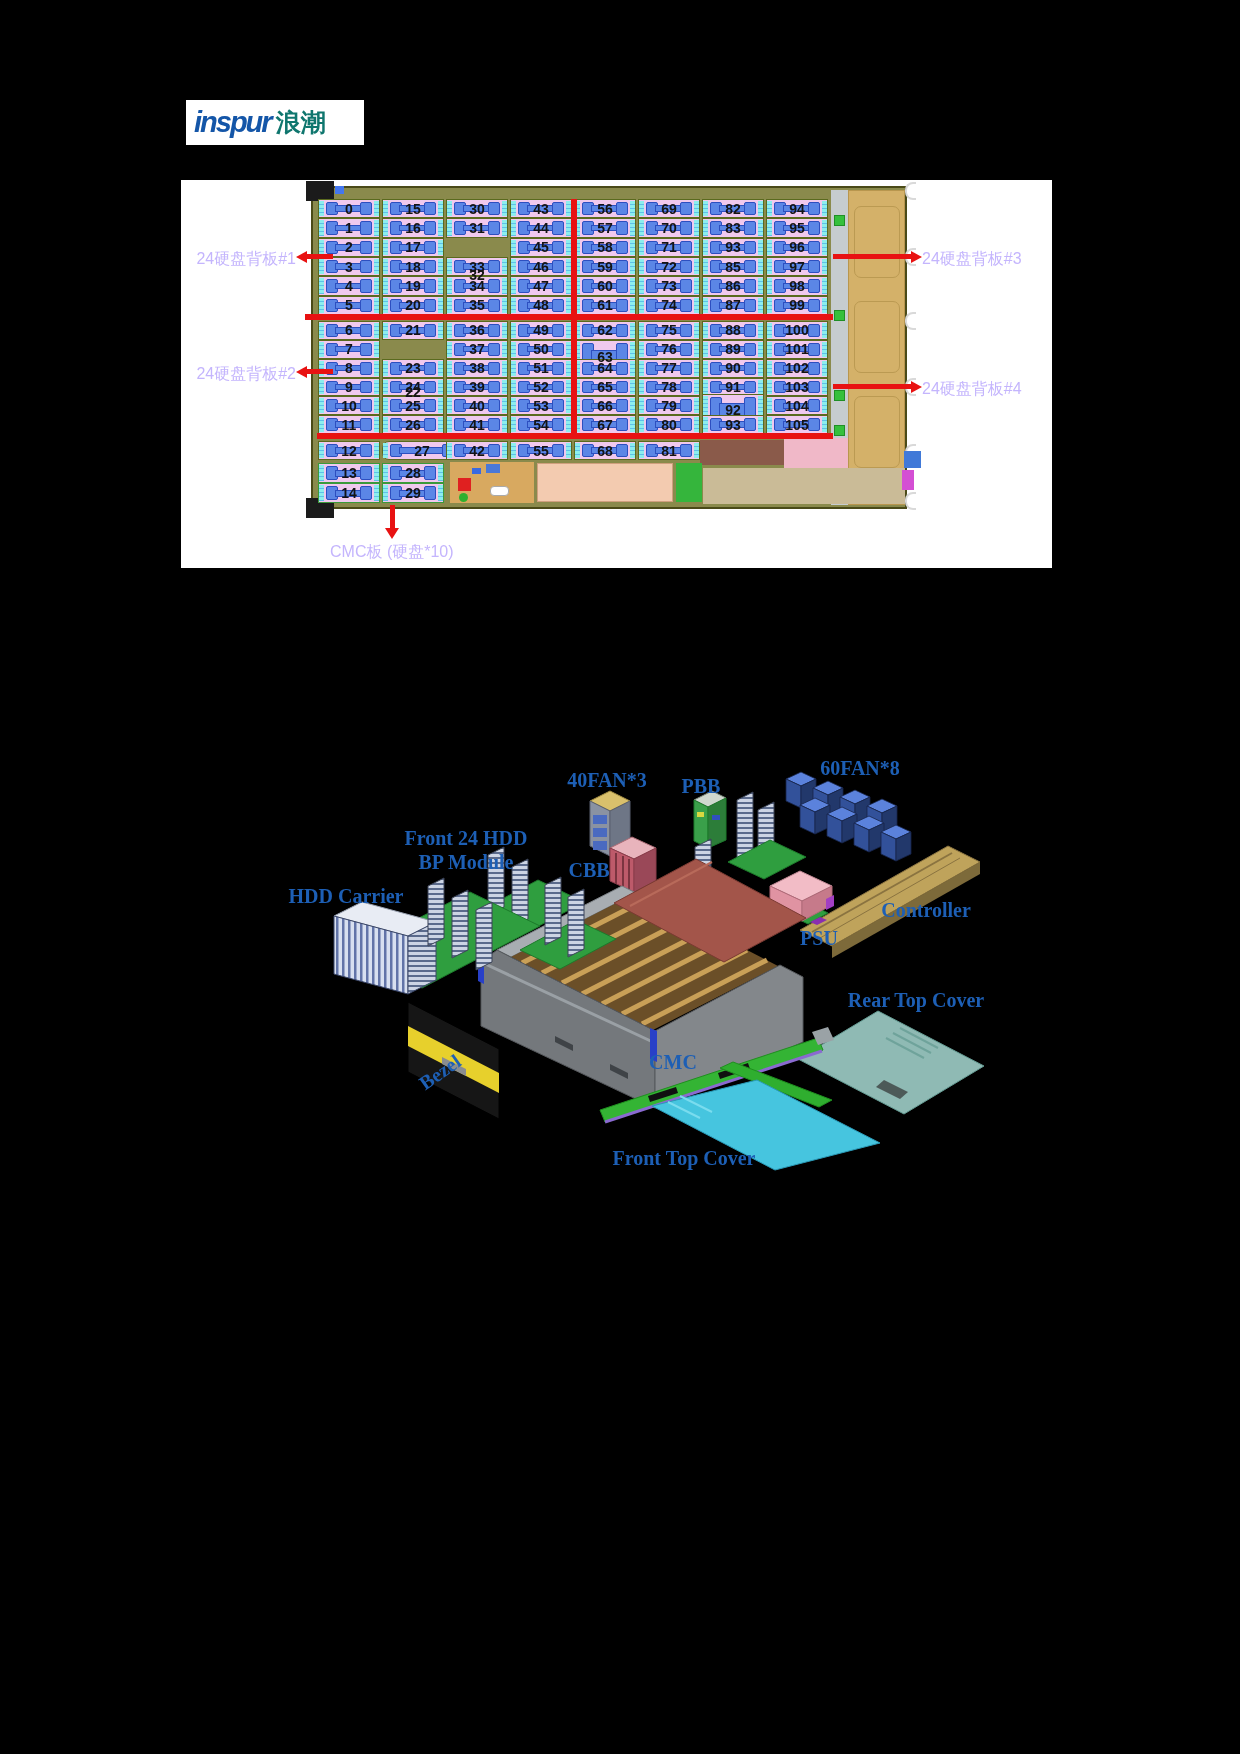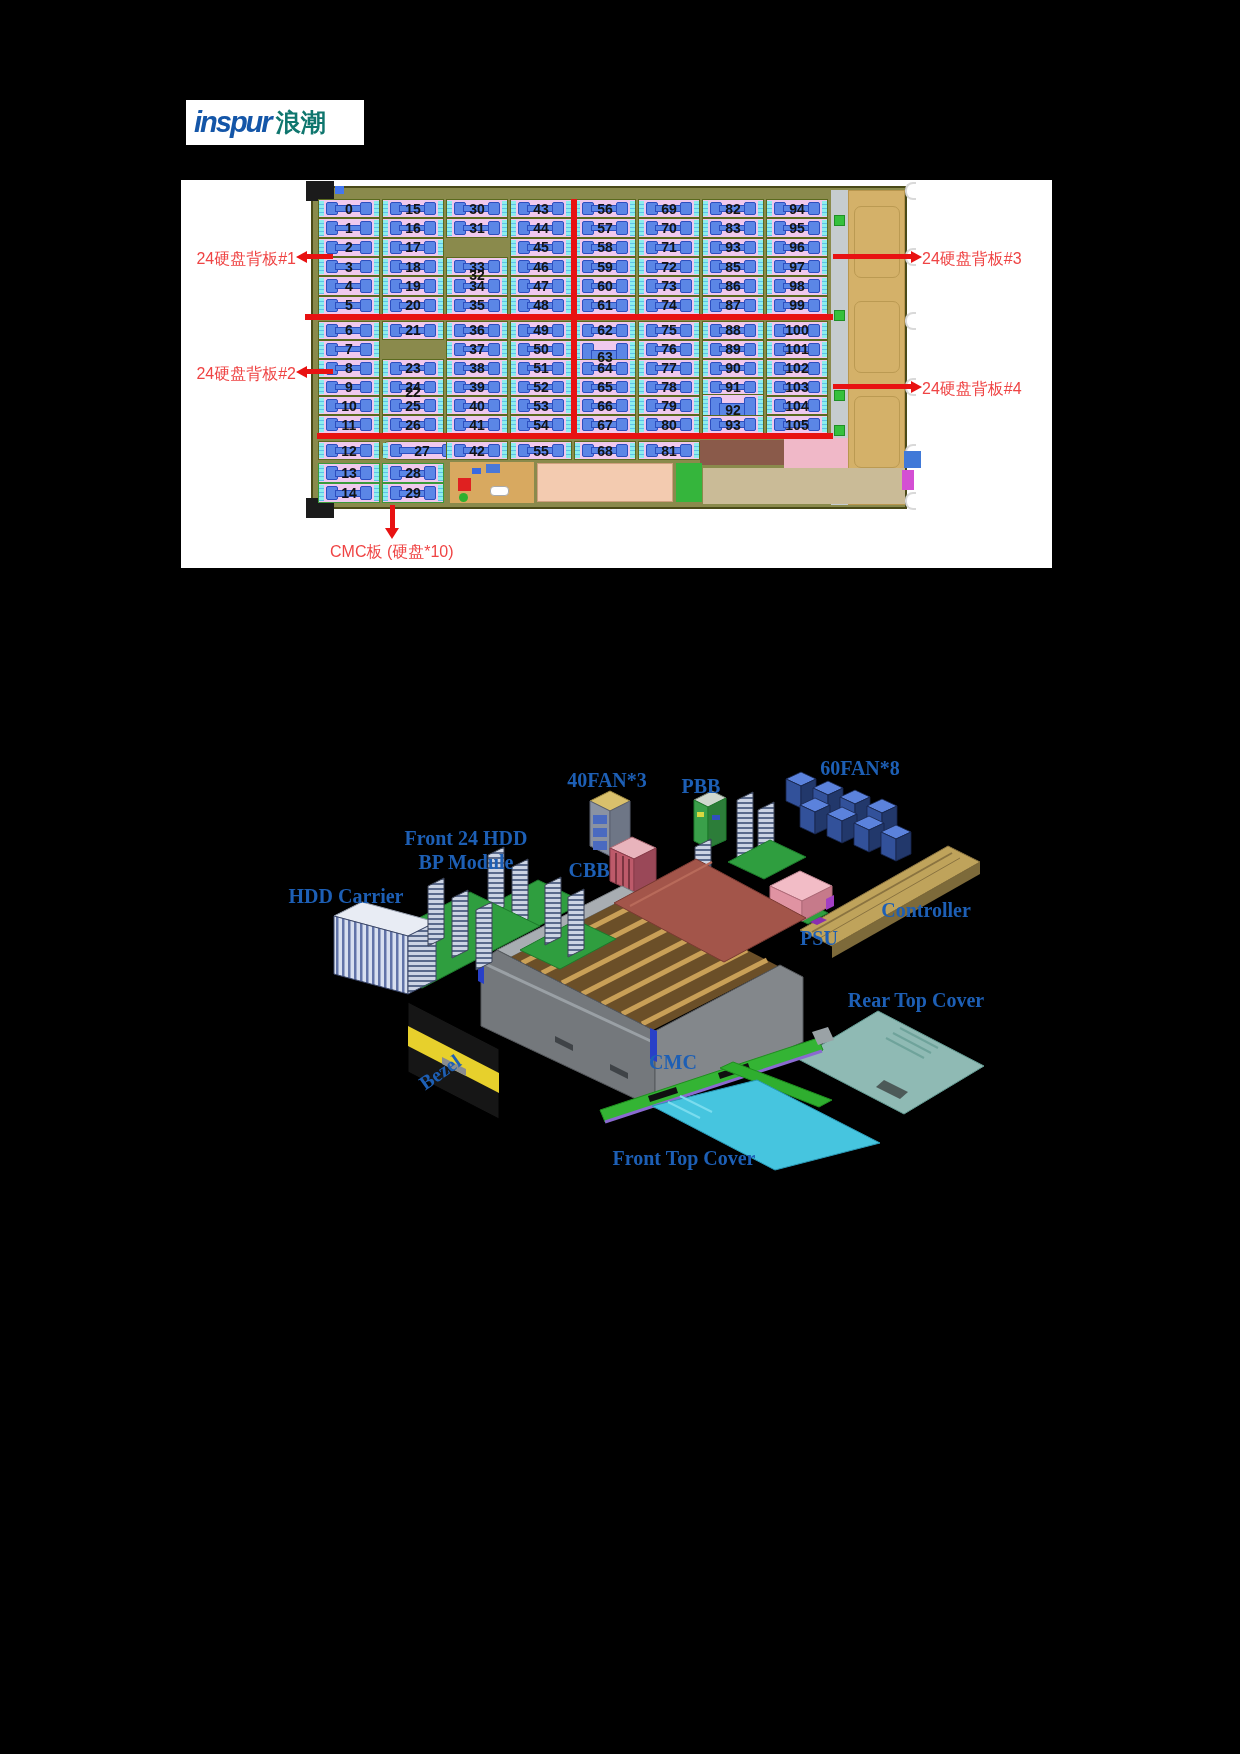--- a/index.html
+++ b/index.html
@@ -42,21 +42,21 @@
   .num{position:absolute;left:0;right:0;top:50%;transform:translateY(-52%);text-align:center;
        font-weight:bold;font-size:14px;color:#141414;z-index:3;line-height:1;}
 
   
   .redbar{position:absolute;background:#e81212;}
   .ah-l{position:absolute;width:0;height:0;border-top:6px solid transparent;border-bottom:6px solid transparent;border-right:11px solid #e81212;}
   .ah-r{position:absolute;width:0;height:0;border-top:6px solid transparent;border-bottom:6px solid transparent;border-left:11px solid #e81212;}
   .ah-d{position:absolute;width:0;height:0;border-left:7px solid transparent;border-right:7px solid transparent;border-top:11px solid #e81212;}
 
   
-  .cjk{position:absolute;font-size:16px;color:#ef4444;white-space:nowrap;}
+  .cjk{position:absolute;font-size:16px;color:#c4b5fd;white-space:nowrap;}
 
   
   .blk{position:absolute;box-sizing:border-box;}
 
   
   #exploded-svg{position:absolute;left:240px;top:730px;width:770px;height:460px;}
   .xlabel{position:absolute;transform:translate(-50%,-50%);color:#1d5fb5;
           font-family:"Liberation Serif","DejaVu Serif",serif;font-weight:bold;font-size:20px;
           white-space:pre-line;text-align:center;line-height:1.2;}
   .xlabel.rot{transform:translate(-50%,-50%) rotate(-35deg);}

